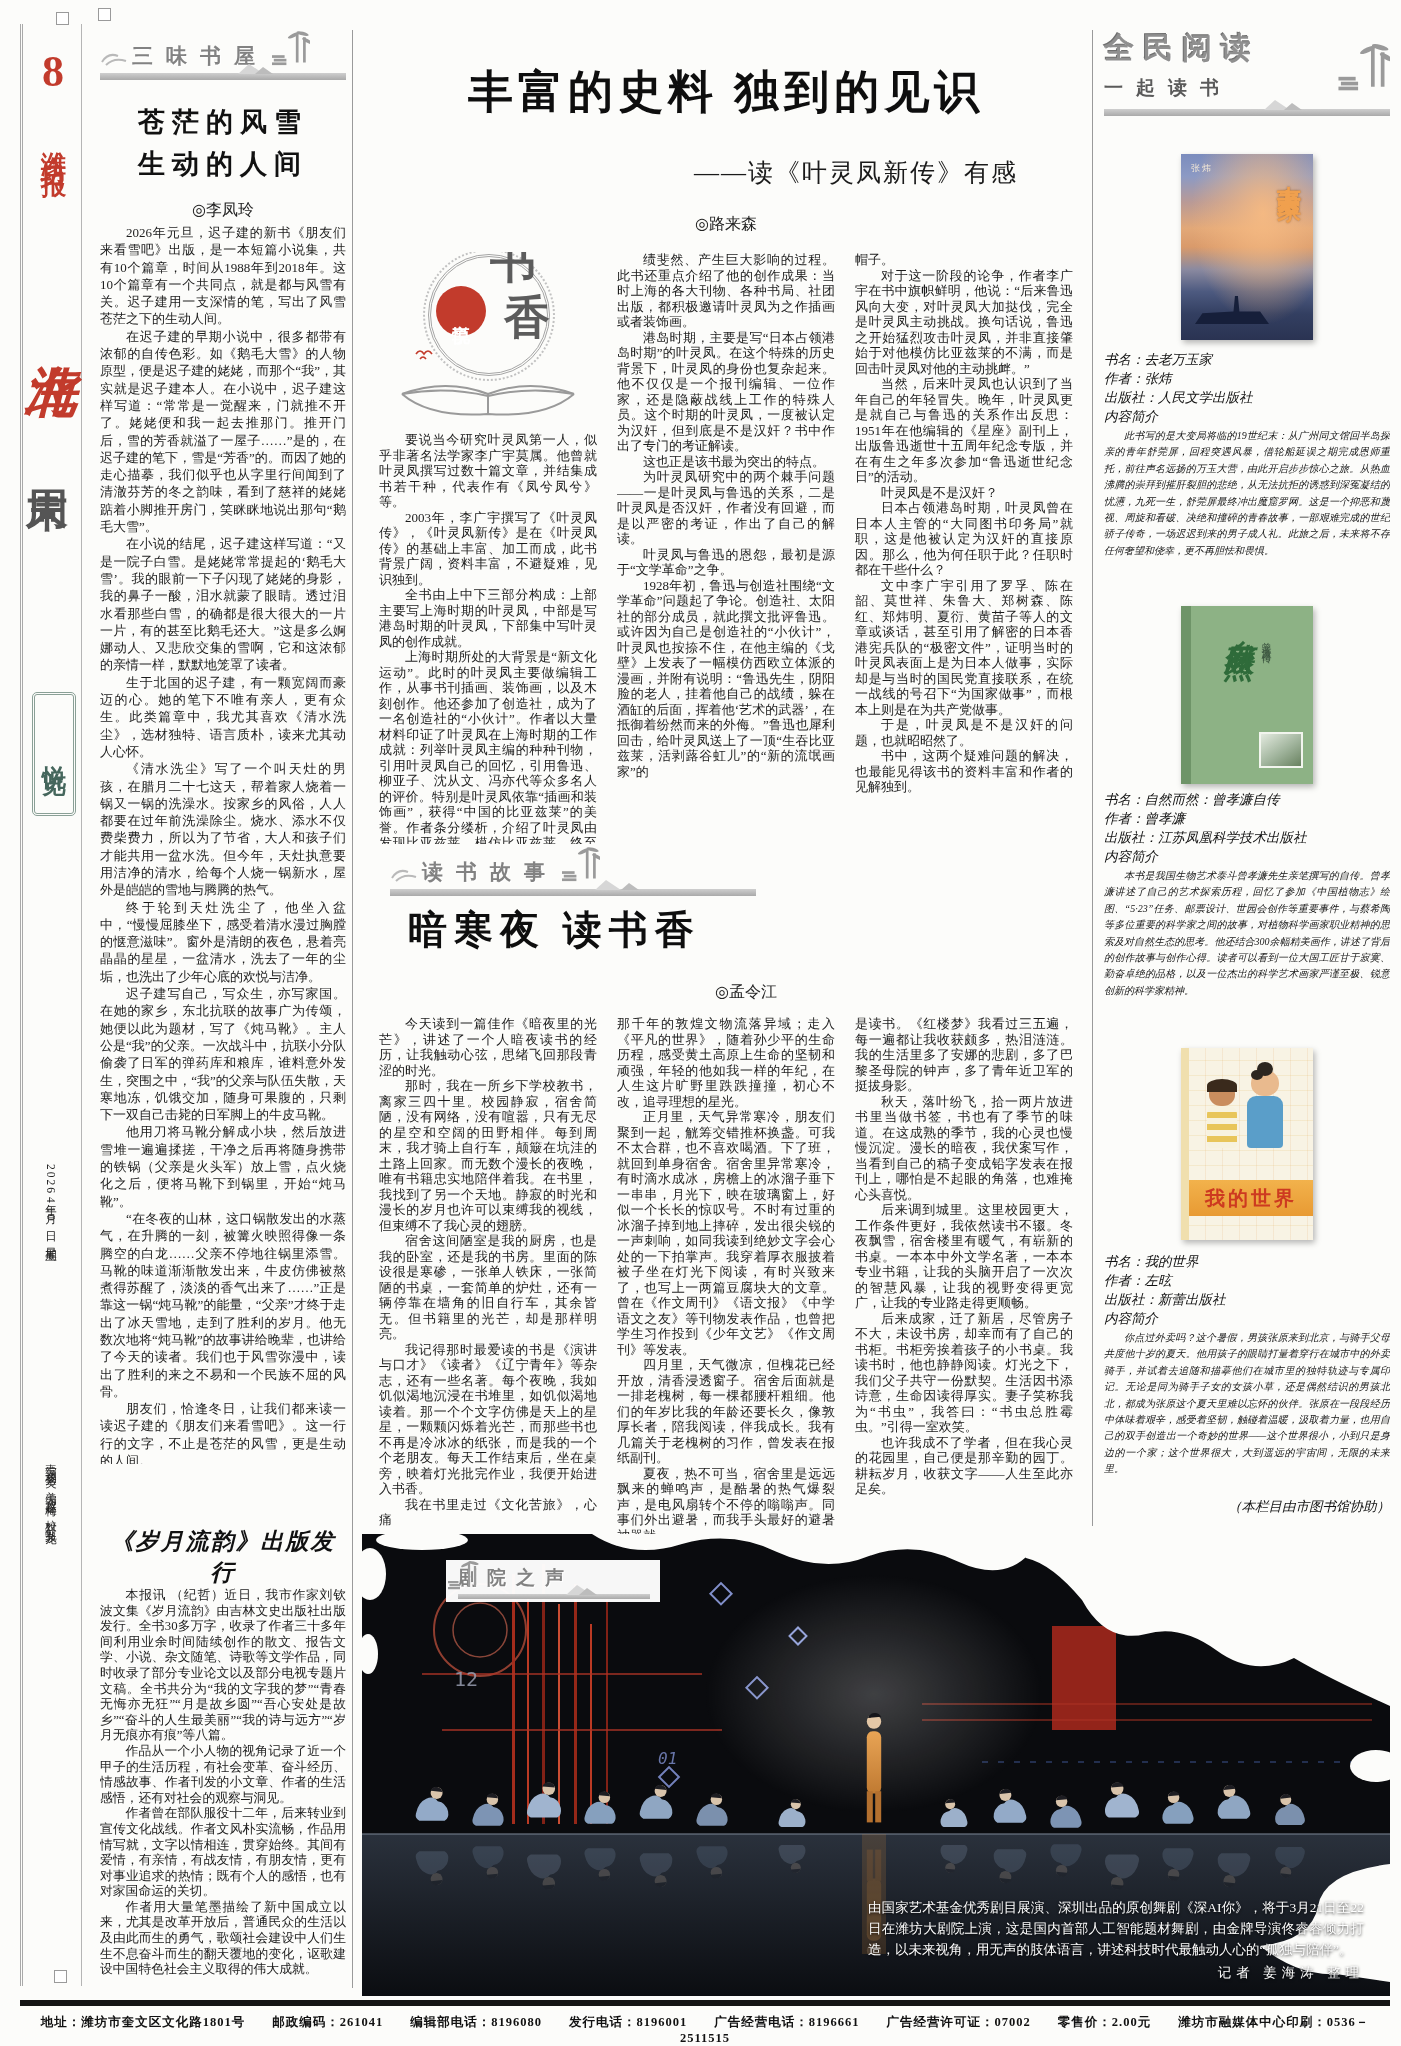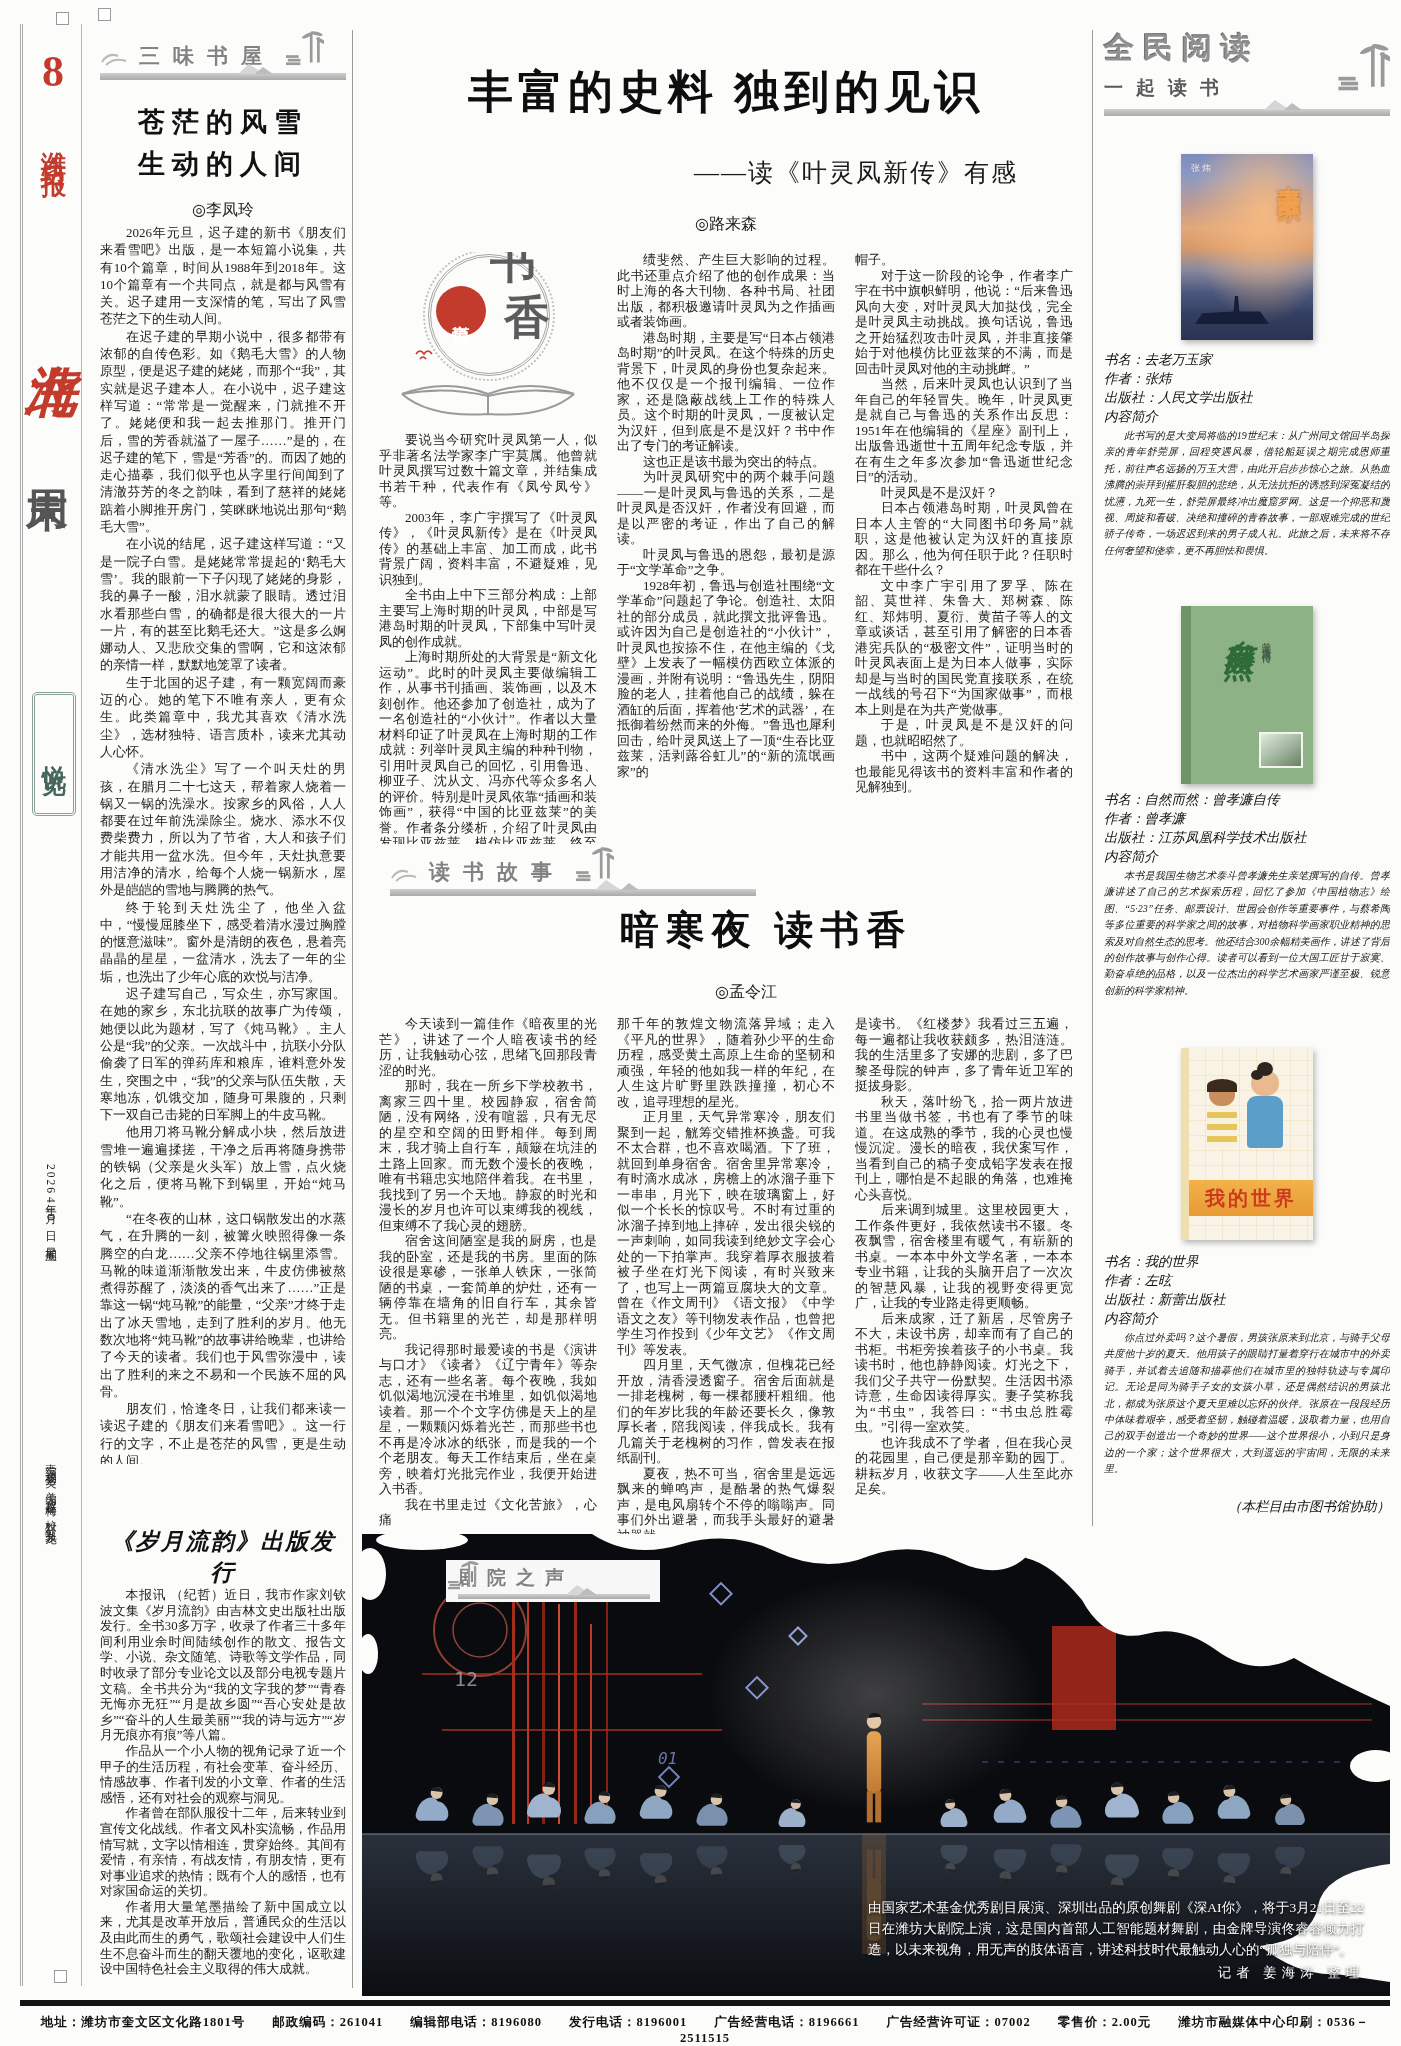--- a/index.html
+++ b/index.html
@@ -16,38 +16,38 @@
   .papername{left:14px;top:108px;font-size:25px;font-weight:bold;color:#c23b2c;letter-spacing:7px;}
   .beihai{left:4px;top:300px;width:52px;text-align:center;font-size:52px;line-height:1.12;font-weight:bold;color:#c23b2c;font-style:italic;}
   .zhoumo{left:8px;top:432px;width:44px;text-align:center;font-size:42px;line-height:1.35;font-weight:bold;color:#555;}
   .yuebox{left:9px;top:668px;width:38px;height:118px;border:3px double #8aa096;border-radius:5px;display:flex;align-items:center;justify-content:center;}
   .yuebox span{writing-mode:vertical-rl;text-orientation:upright;font-size:24px;font-weight:bold;color:#45665c;letter-spacing:8px;}
   .dateline{left:20px;top:1140px;font-size:11.5px;color:#222;letter-spacing:2px;}
   .staffline{left:20px;top:1430px;font-size:11.5px;color:#222;letter-spacing:2px;}
   .corner{border:1px solid #9a9a9a;width:11px;height:11px;background:#fff;}
   
   .sec-h{position:absolute;}
-  .sec-row{display:flex;align-items:flex-end;gap:9px;}
+  .sec-row{display:flex;align-items:flex-end;gap:2px;}
   .swirl{flex:0 0 auto;}
   .sec-title{font-size:21px;font-weight:bold;color:#828282;letter-spacing:13px;text-shadow:1px 1px 0 #fff;white-space:nowrap;}
   .sec-bar{position:relative;height:7px;background:linear-gradient(180deg,#cfcfcf,#a9a9a9);margin-top:3px;}
   .sec-bar::before{content:"";position:absolute;left:56%;top:-9px;border-left:11px solid transparent;border-right:15px solid transparent;border-bottom:10px solid #d6d6d6;}
   .sec-bar::after{content:"";position:absolute;left:63%;top:-6px;border-left:8px solid transparent;border-right:10px solid transparent;border-bottom:7px solid #bcbcbc;}
   
   .body-txt{font-size:13px;line-height:17.3px;overflow:hidden;}
   .author{font-size:16px;text-align:center;color:#222;}
   .colrow{display:flex;gap:20px;overflow:hidden;}
   .col{width:218px;font-size:13px;line-height:15.5px;text-align:justify;overflow:hidden;}
   
   .t1{font-size:27px;font-weight:bold;letter-spacing:7px;text-align:center;line-height:1.55;color:#111;}
   .t4{font-size:23px;font-weight:bold;font-style:italic;letter-spacing:2px;text-align:center;color:#111;}
   
   .headline{font-size:45px;font-weight:900;letter-spacing:5px;text-align:center;color:#0e0e0e;white-space:nowrap;}
   .subtitle{font-size:25px;letter-spacing:2px;text-align:center;color:#1a1a1a;}
-  .h3c{font-size:39px;font-weight:900;letter-spacing:7px;text-align:center;color:#0e0e0e;font-family:Liberation Serif, serif;}
+  .h3c{font-size:39px;font-weight:900;letter-spacing:7px;color:#0e0e0e;font-family:Liberation Serif, serif;}
   
   .seal{position:relative;width:200px;height:170px;margin:2px auto 8px;}
   .seal-ring{position:absolute;left:40px;top:0;width:116px;height:116px;border-radius:50%;border:3px double #a5a5a5;outline:2px dotted #c2c2c2;outline-offset:3px;}
   .seal-red{position:absolute;left:48px;top:32px;width:50px;height:50px;border-radius:50%;background:#c23b2c;display:flex;align-items:center;justify-content:center;}
   .seal-red span{writing-mode:vertical-rl;text-orientation:upright;color:#fff;font-size:18px;font-weight:bold;line-height:1;}
   .seal-shu{position:absolute;left:102px;top:0px;font-size:46px;font-weight:bold;color:#5c5c5c;}
   .seal-xiang{position:absolute;left:116px;top:56px;font-size:46px;font-weight:bold;color:#5c5c5c;}
   
   .rcol{left:1104px;top:28px;width:286px;height:1506px;}
   .qm1{font-size:30px;font-weight:900;color:#8f8f8f;letter-spacing:9px;text-shadow:1px 1px 0 #fff,-1px -1px 0 #6e6e6e;white-space:nowrap;}

